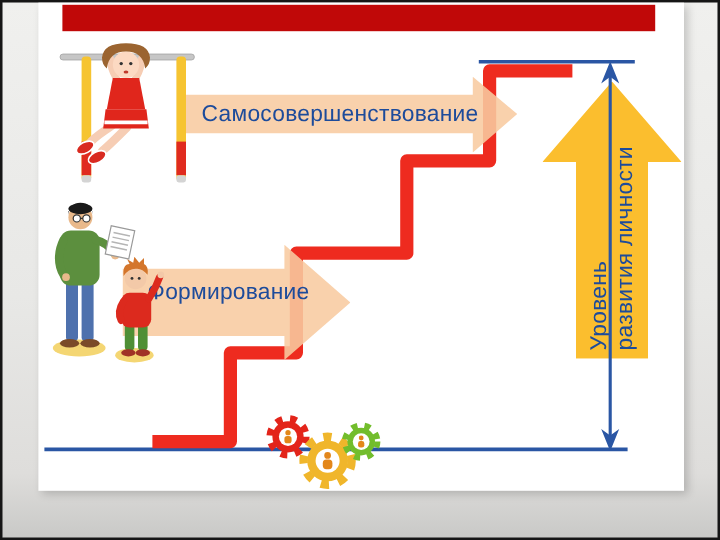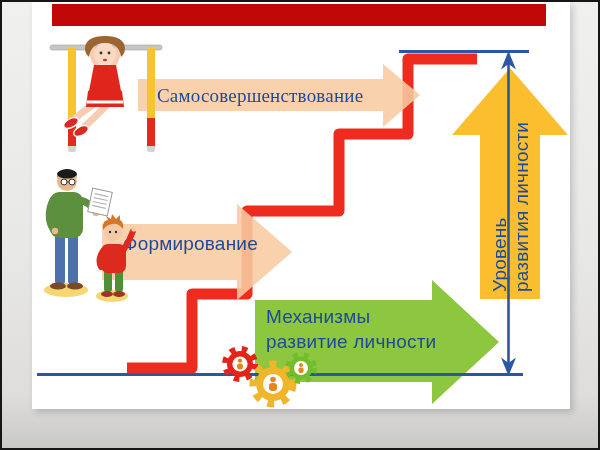--- a/index.html
+++ b/index.html
@@ -16,24 +16,23 @@
   .banner{
     position:absolute;left:50px;top:2px;width:494px;height:22px;
     background:#c00808;
   }
   .arrow{position:absolute;}
   .arrow-label{
     position:absolute;color:#1d4b9b;font-size:19px;line-height:23px;
     white-space:nowrap;letter-spacing:0.2px;
   }
   .arrow-self{
-    left:136px;top:62px;width:282px;height:63px;
+    left:147px;top:62px;width:282px;height:63px;
     background:rgba(248,203,160,0.88);
     clip-path:polygon(0px 15px,245px 15px,245px 0px,282px 31px,245px 63px,245px 47px,0px 47px);
-    font-family:Liberation Serif, serif;
   }
   .arrow-formation{
     left:100px;top:202px;width:190px;height:96px;
     background:rgba(248,203,160,0.88);
     clip-path:polygon(0px 20px,135px 20px,135px 0px,190px 48px,135px 96px,135px 76px,0px 76px);
   }
   .arrow-mech{
     left:253px;top:275px;width:244px;height:127px;
     background:#8dc63f;
     clip-path:polygon(0px 23px,177px 23px,177px 3px,244px 65px,177px 127px,177px 105px,0px 105px);
@@ -59,26 +58,20 @@
   <div class="slide"></div>
   <div class="banner"></div>
 
   <div class="arrow arrow-level"></div>
 
   <div class="level-text">
     <div>Уровень</div>
     <div>развития личности</div>
   </div>
 
-  <div class="arrow arrow-mech">
-    <div class="arrow-label" style="left:11px;top:27px;line-height:25px;">
-      <div>Механизмы</div>
-      <div>развитие личности</div>
-    </div>
-  </div>
 
   <svg class="overlay-svg" style="left:0;top:0;" width="600" height="450" viewBox="0 0 600 450">
     <line x1="397" y1="49.5" x2="527" y2="49.5" stroke="#2a56a4" stroke-width="3"></line>
     <line x1="35" y1="372.5" x2="521" y2="372.5" stroke="#2a56a4" stroke-width="3"></line>
     <g>
       <line x1="506.5" y1="54" x2="506.5" y2="369" stroke="#2a56a4" stroke-width="2.6"></line>
       <path d="M506.5 49 L499 67.5 L506.5 62 L514 67.5 Z" fill="#2a56a4"></path>
       <path d="M506.5 374 L499 355.5 L506.5 361 L514 355.5 Z" fill="#2a56a4"></path>
     </g>
     <polyline points="125,366 190,366 190,292 245,292 245,209 337,209 337,132 406,132 406,57 475,57" fill="none" stroke="#ee2b1f" stroke-width="11" stroke-linejoin="round" stroke-linecap="butt"></polyline>

